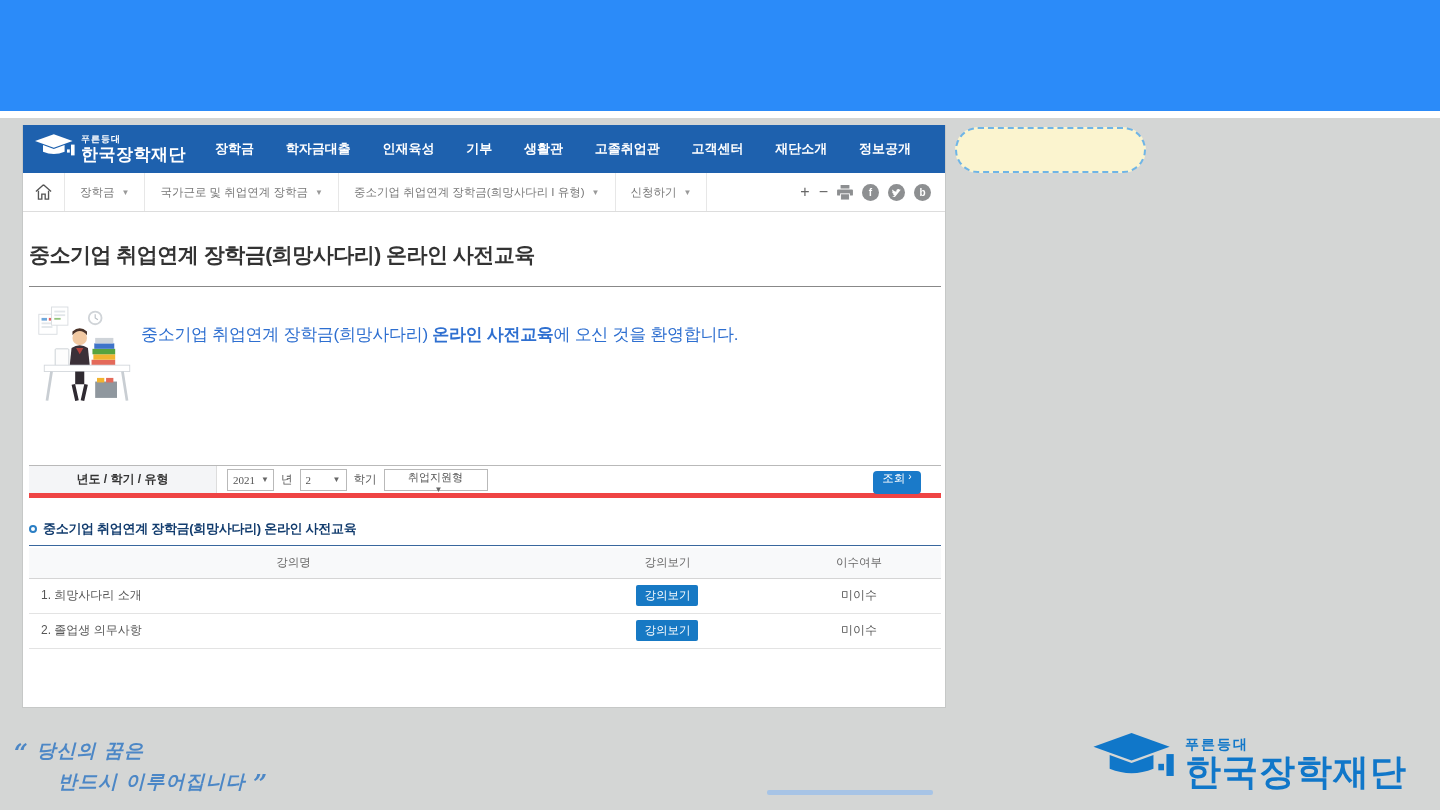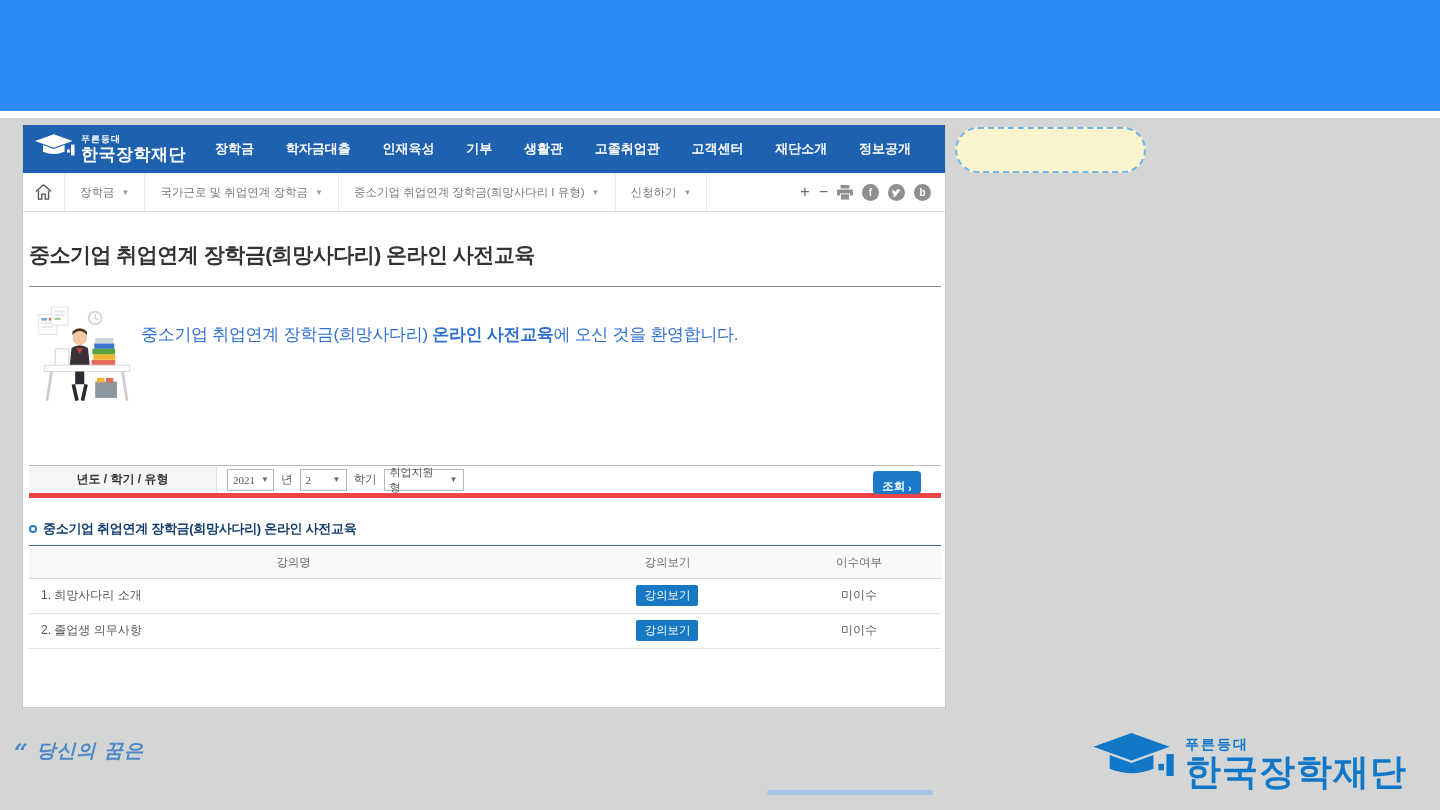--- a/index.html
+++ b/index.html
@@ -50,24 +50,24 @@
   .welcome-txt b { font-weight:bold; }
 
   
   .filter { display:flex; align-items:center; height:33px; border-top:1px solid #b9b9b9; border-bottom:5px solid #ef4444; position:relative; }
   .filter-label { width:188px; height:100%; background:#f4f5f7; border-right:1px solid #ddd; display:flex;
                   align-items:center; justify-content:center; font-size:12px; font-weight:bold; color:#333; }
   .filter-controls { display:flex; align-items:center; gap:7px; padding-left:10px; font-size:11.5px; color:#555;font-family:Liberation Serif, serif; }
   .fake-select { height:22px; border:1px solid #b9b9b9; background:#fff; display:flex; align-items:center;
                  justify-content:space-between; padding:0 5px; font-size:11px; color:#555; cursor:pointer; }
   .fake-select .sel-caret { font-size:8px; color:#666; margin-left:6px; }
-  .sel-year { width:47px; } .sel-sem { width:47px; } .sel-type { width:80px; }
+  .sel-year { width:47px; } .sel-sem { width:47px; } .sel-type { width:104px;flex-direction:column; }
   .search-btn { position:absolute; right:20px; top:5px; width:48px; height:23px; background:#1a7ac9; border:none;
-                border-radius:4px; color:#fff; font-size:11.5px; font-weight:bold; cursor:pointer;
-                display:flex; align-items:flex-end; justify-content:center; gap:3px; }
+                border-radius:4px; color:#fff; font-size:11.5px; font-weight:normal; cursor:pointer;
+                display:flex; align-items:flex-start; justify-content:center; gap:3px; }
   .search-btn .arrow { font-size:10px; }
 
   
   .section-head { margin-top:22px; padding-bottom:7px; border-bottom:1px solid #39679e;
                   display:flex; align-items:center; gap:6px; }
   .bullet { width:8px; height:8px; border:2.5px solid #2a7ec4; border-radius:50%; display:inline-block; }
   .section-title { font-size:13px; font-weight:bold; color:#123c6e; letter-spacing:-0.3px; }
 
   table.course { width:100%; border-collapse:collapse; margin-top:2px; }
   table.course th { height:30px; background:#f8f9fa; border-bottom:1px solid #d5d5d5; font-size:11.5px;
@@ -263,20 +263,21 @@
           <td class="c-view"><button class="view-btn">강의보기</button></td>
           <td class="c-status">미이수</td>
         </tr>
       </tbody>
     </table>
   </div>
 </div>
 
 <div class="slogan">
   <div class="slogan-l1"><span class="q">“</span> <span>당신의 꿈은</span></div>
+  <div class="slogan-l2"><span>반드시 이루어집니다</span> <span class="q">”</span></div>
 </div>
 
 <div class="footer-logo">
   <svg width="82" height="60" viewBox="0 0 100 74">
     <polygon points="47,0 94,17 47,34 0,17" fill="#1077c9"></polygon>
     <path d="M20,27 L20,44 Q47,55 74,44 L74,27 L47,37 Z" fill="#1077c9"></path>
     <rect x="80" y="38" width="7" height="8" fill="#1077c9"></rect>
     <rect x="90" y="26" width="9" height="27" fill="#1077c9"></rect>
   </svg>
   <div class="footer-logo-txt">

